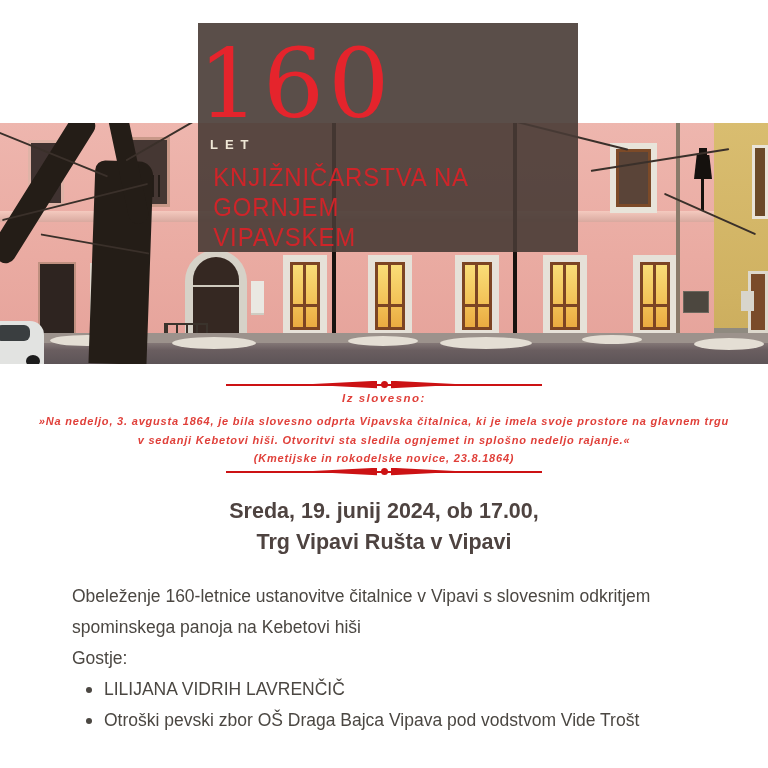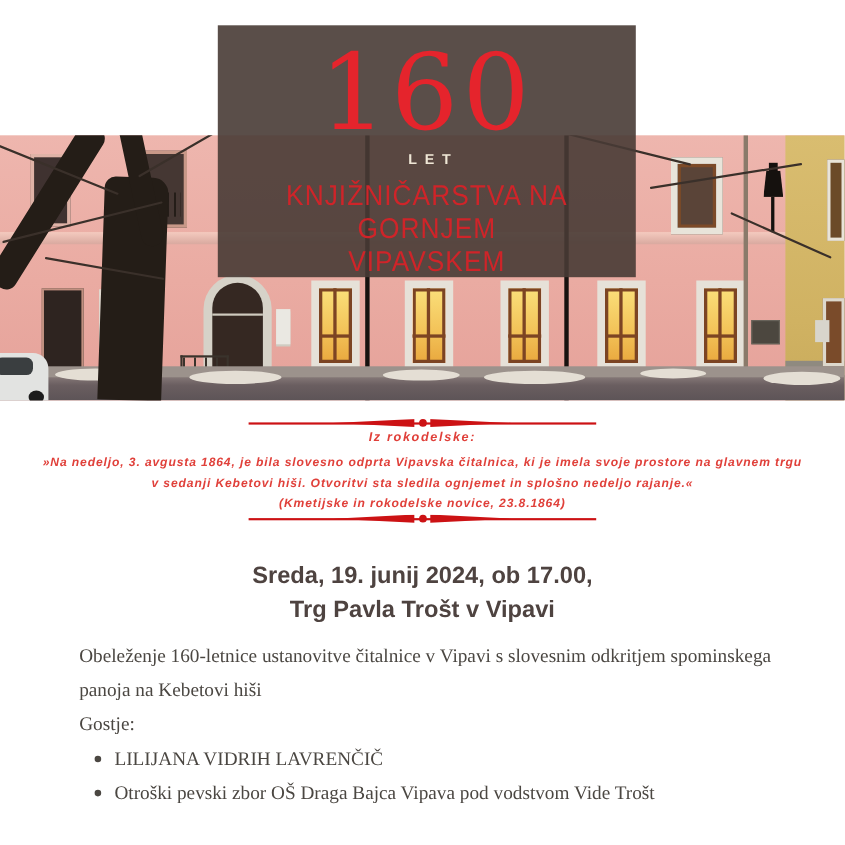--- a/index.html
+++ b/index.html
@@ -55,45 +55,45 @@
   .snow{background:#e4ded4;border-radius:50%;}
   .car{left:-10px;top:198px;width:54px;height:46px;background:#e2e3e1;border-radius:10px 14px 4px 4px;}
   .car-window{left:-4px;top:202px;width:34px;height:16px;background:#3a3e40;border-radius:6px;}
   .car-wheel{left:26px;top:232px;width:14px;height:12px;background:#1c1c1c;border-radius:50%;}
   .tree-trunk{left:92px;top:38px;width:58px;height:203px;background:#241d17;border-radius:10px 14px 0 0;transform:rotate(2deg);}
   .tree-branch{background:#241d17;border-radius:10px;}
   .twig{background:#3a302a;height:2px;border-radius:2px;}
 
   
   .title-overlay{position:absolute;left:198px;top:23px;width:380px;height:229px;background:var(--box-brown);
-      text-align:center;padding-top:12px;}
+      padding-top:12px;}
   .title-160{font-family:"DejaVu Serif",serif;font-weight:400;font-size:96px;line-height:98px;color:var(--red-bright);letter-spacing:4px;}
   .title-let{margin-top:4px;font-size:13px;font-weight:700;letter-spacing:7px;color:var(--cream);padding-left:12px;}
   .title-caps{margin-top:10px;color:var(--red-title);font-size:26px;line-height:30px;letter-spacing:1px;
       transform:scaleX(0.92);transform-origin:50% 0;}
 
   
   .divider{position:absolute;left:50%;width:316px;height:9px;margin-left:-158px;}
   .dv-line{position:absolute;left:0;right:0;top:4px;height:2px;background:var(--red-divider);}
   .dv-dot{position:absolute;left:50%;top:1px;width:7px;height:7px;margin-left:-3.5px;border-radius:50%;background:var(--red-divider);}
   .dv-taper{position:absolute;top:0.5px;width:74px;height:8px;background:var(--red-divider);}
   .dv-left{right:50%;margin-right:7px;clip-path:polygon(0 50%,100% 4%,100% 96%);}
   .dv-right{left:50%;margin-left:7px;clip-path:polygon(100% 50%,0 4%,0 96%);}
 
   
   .quote-label{position:absolute;left:0;top:392px;width:768px;text-align:center;
       color:var(--red-quote);font-size:11.5px;font-weight:700;font-style:italic;letter-spacing:1.5px;}
   .quote-lines{position:absolute;left:0;top:412px;width:768px;text-align:center;
       color:var(--red-quote);font-size:11px;font-weight:700;font-style:italic;letter-spacing:0.8px;line-height:18.5px;}
 
   
-  .event-heading{position:absolute;left:0;top:508px;width:768px;text-align:center;
+  .event-heading{position:absolute;left:0;top:496px;width:768px;text-align:center;
       color:var(--ink-head);font-size:21.5px;font-weight:700;line-height:31px;}
   .event-body{position:absolute;left:72px;top:581px;width:636px;color:var(--ink);
-      font-size:17.5px;line-height:31px;font-family:Liberation Serif, serif;}
+      font-size:17.5px;line-height:31px;}
   .guest-list{list-style:none;margin-top:0;}
   .guest-list li{position:relative;padding-left:32px;}
   .guest-list li::before{content:"";position:absolute;left:14px;top:13px;width:6px;height:6px;border-radius:50%;background:var(--ink);}
 </style>
 </head>
 <body>
 
 <div class="page">
 
   <div class="photo">
@@ -180,37 +180,37 @@
     </div>
   </div>
 
   <div class="divider" style="top:380px">
     <span class="dv-line"></span>
     <span class="dv-taper dv-left"></span>
     <span class="dv-dot"></span>
     <span class="dv-taper dv-right"></span>
   </div>
 
-  <div class="quote-label">Iz rokodelske:</div>
+  <div class="quote-label">Iz slovesno:</div>
   <div class="quote-lines">
     <div>»Na nedeljo, 3. avgusta 1864, je bila slovesno odprta Vipavska čitalnica, ki je imela svoje prostore na glavnem trgu</div>
     <div>v sedanji Kebetovi hiši. Otvoritvi sta sledila ognjemet in splošno nedeljo rajanje.«</div>
     <div>(Kmetijske in rokodelske novice, 23.8.1864)</div>
   </div>
 
   <div class="divider" style="top:467px">
     <span class="dv-line"></span>
     <span class="dv-taper dv-left"></span>
     <span class="dv-dot"></span>
     <span class="dv-taper dv-right"></span>
   </div>
 
   <div class="event-heading">
     <div>Sreda, 19. junij 2024, ob 17.00,</div>
-    <div>Trg Pavla Trošt v Vipavi</div>
+    <div>Trg Vipavi Rušta v Vipavi</div>
   </div>
 
   <div class="event-body">
     <p>Obeleženje 160-letnice ustanovitve čitalnice v Vipavi s slovesnim odkritjem spominskega panoja na Kebetovi hiši</p>
     <div>Gostje:</div>
     <ul class="guest-list">
       <li>LILIJANA VIDRIH LAVRENČIČ</li>
       <li>Otroški pevski zbor OŠ Draga Bajca Vipava pod vodstvom Vide Trošt</li>
     </ul>
   </div>

